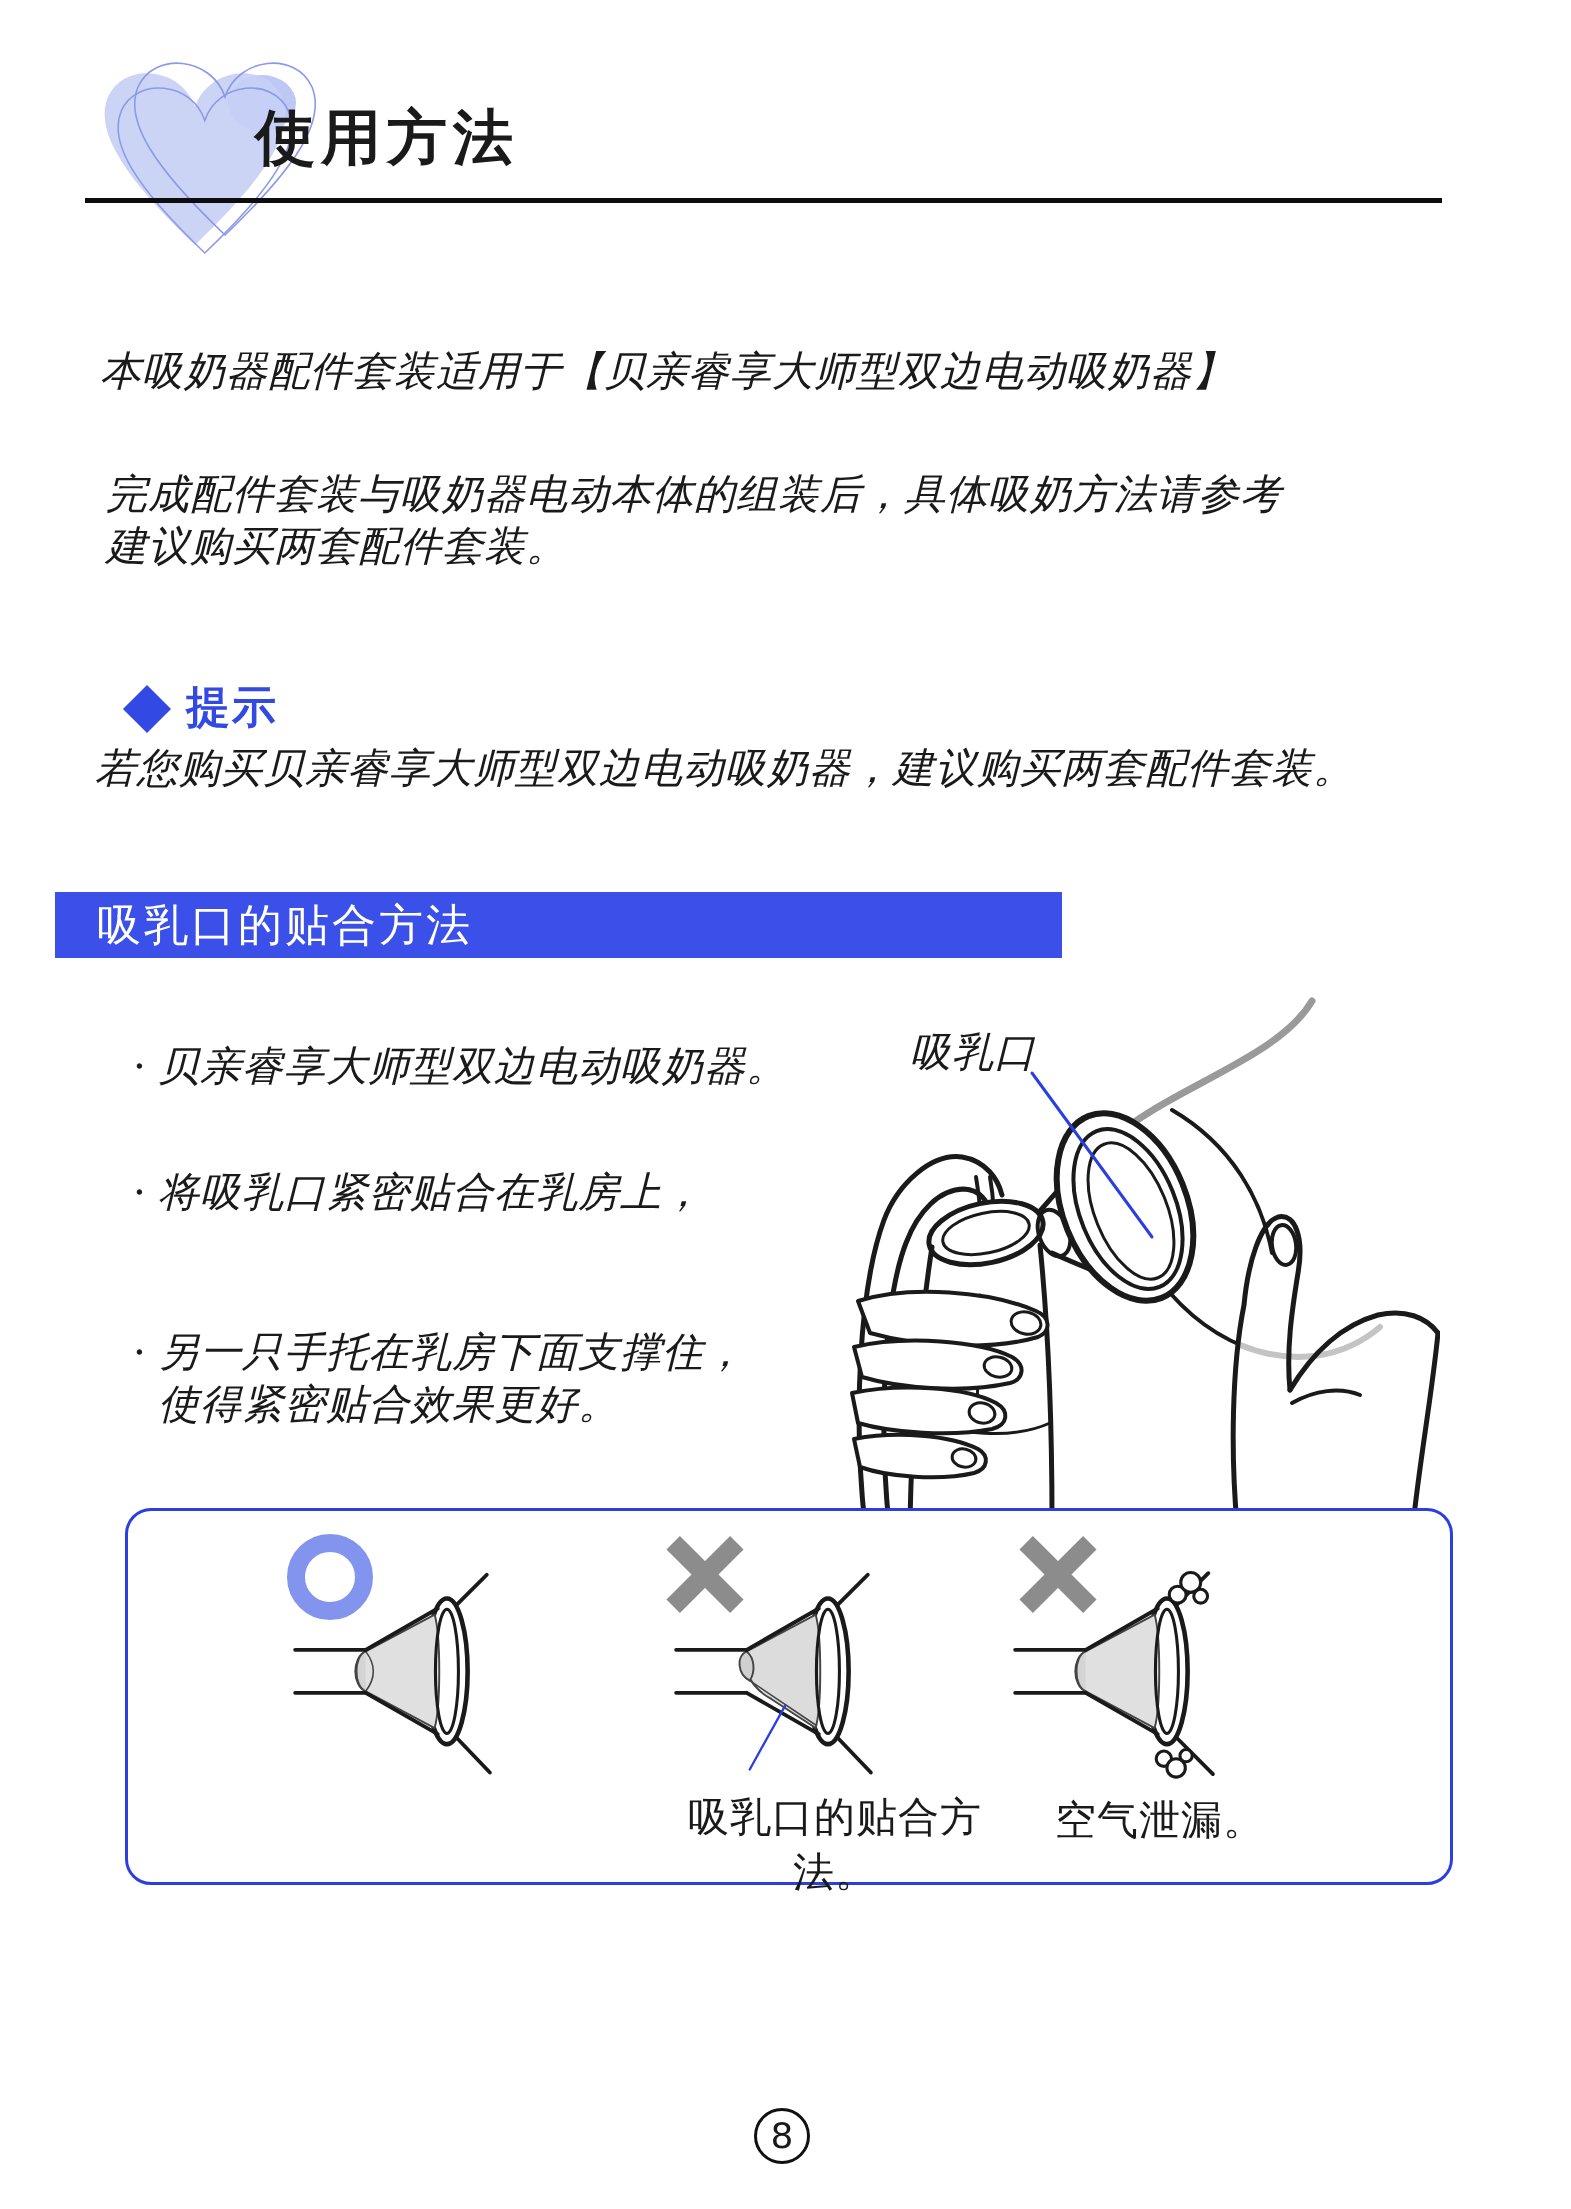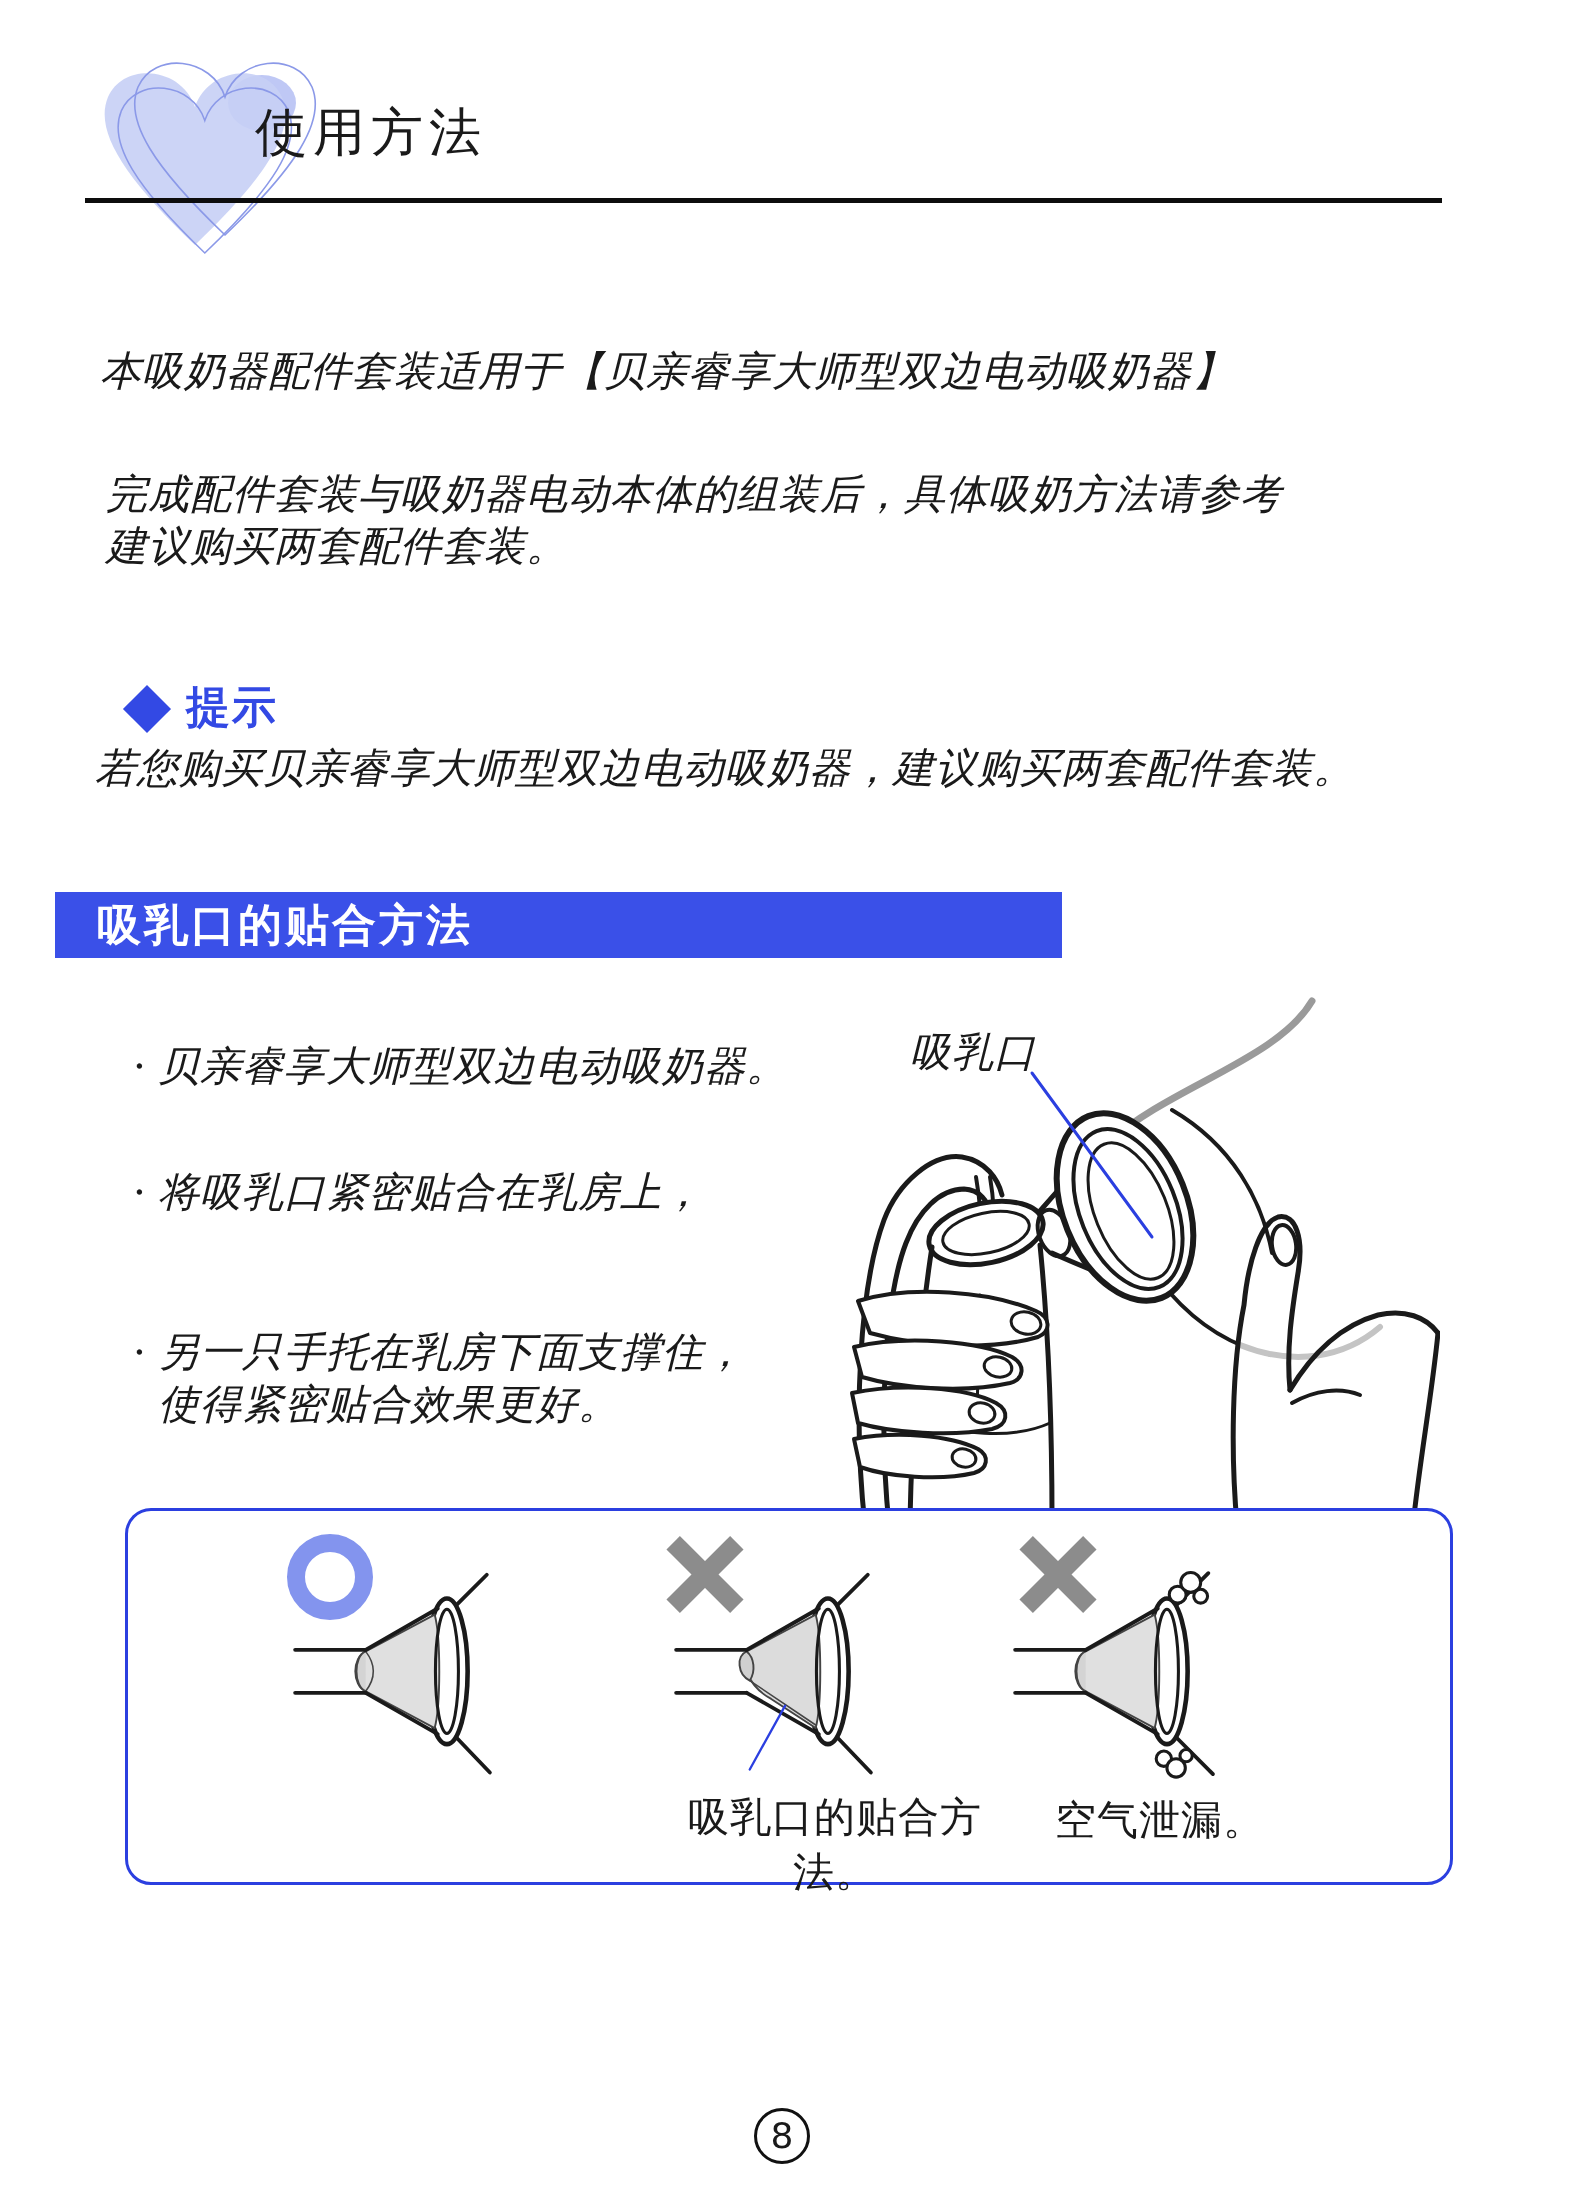--- a/index.html
+++ b/index.html
@@ -4,28 +4,28 @@
 <style>
   html,body{margin:0;padding:0;background:#e8e8e8;}
   #page{
     position:relative;width:1571px;height:2209px;background:#ffffff;
     font-family:"DejaVu Sans","Liberation Sans",sans-serif;color:#1a1a1a;
     overflow:hidden;margin:0 auto;
   }
   .abs{position:absolute;}
   .body-text{font-size:41px;line-height:52px;letter-spacing:1px;font-style:italic;}
   
-  .page-title{left:255px;top:98px;font-size:52px;font-weight:400;letter-spacing:6px;}
+  .page-title{left:255px;top:98px;font-size:60px;font-weight:700;letter-spacing:6px;}
   .title-underline{left:85px;top:198px;width:1357px;height:5px;background:#0d0d0d;}
   
   .tip-diamond{left:130px;top:692px;width:34px;height:34px;background:var(--accent-blue,#3349e4);transform:rotate(45deg);}
   .tip-heading{left:186px;top:678px;font-size:44px;font-weight:700;color:var(--accent-blue,#3349e4);letter-spacing:2px;}
   
   .banner{left:55px;top:892px;width:1007px;height:66px;background:var(--banner-blue,#3a50e8);}
-  .banner span{display:block;padding-left:42px;font-size:44px;font-weight:700;color:#ffffff;line-height:66px;letter-spacing:3px;}
+  .banner span{display:block;padding-left:42px;font-size:44px;font-weight:400;color:#ffffff;line-height:66px;letter-spacing:3px;}
   
   .bullet{left:122px;display:flex;}
   .bullet .marker{width:36px;flex:0 0 36px;font-size:34px;line-height:52px;}
   
   .comparison-box{left:125px;top:1508px;width:1322px;height:371px;border:3px solid #2b3fe0;border-radius:26px;background:#fff;}
   .ok-ring{left:287px;top:1534px;width:50px;height:50px;border:18px solid var(--ok-ring,#8394ee);border-radius:50%;}
   .xmark{width:92px;height:92px;}
   .xmark i{position:absolute;left:1px;top:37px;width:90px;height:19px;background:var(--x-gray,#8c8c8c);}
   .xmark i.b1{transform:rotate(45deg);}
   .xmark i.b2{transform:rotate(-45deg);}

